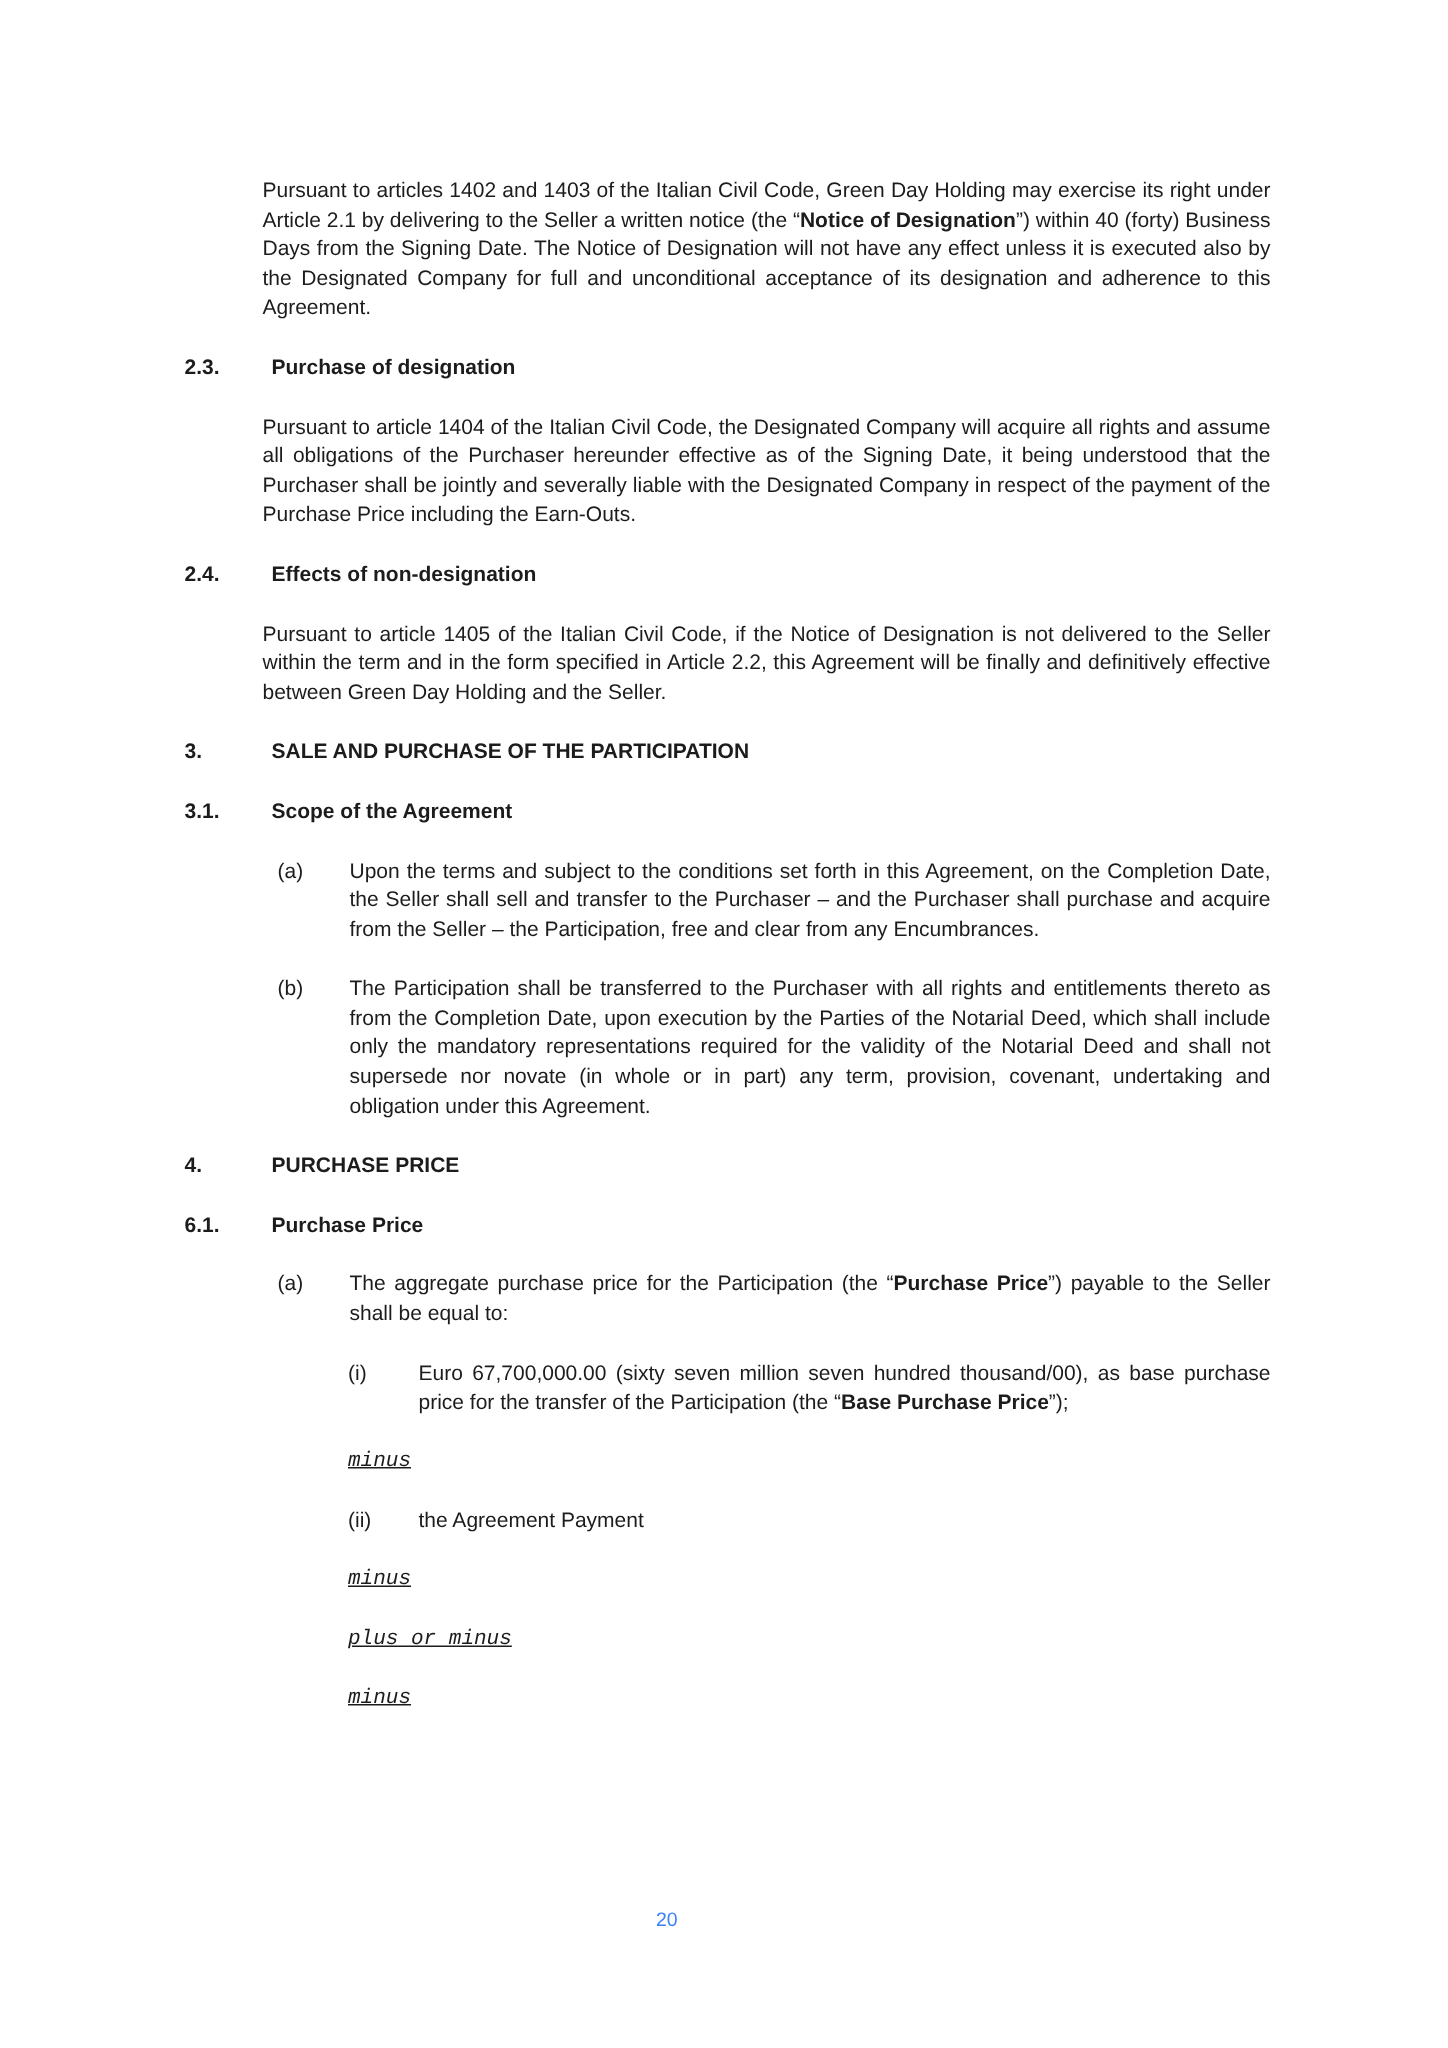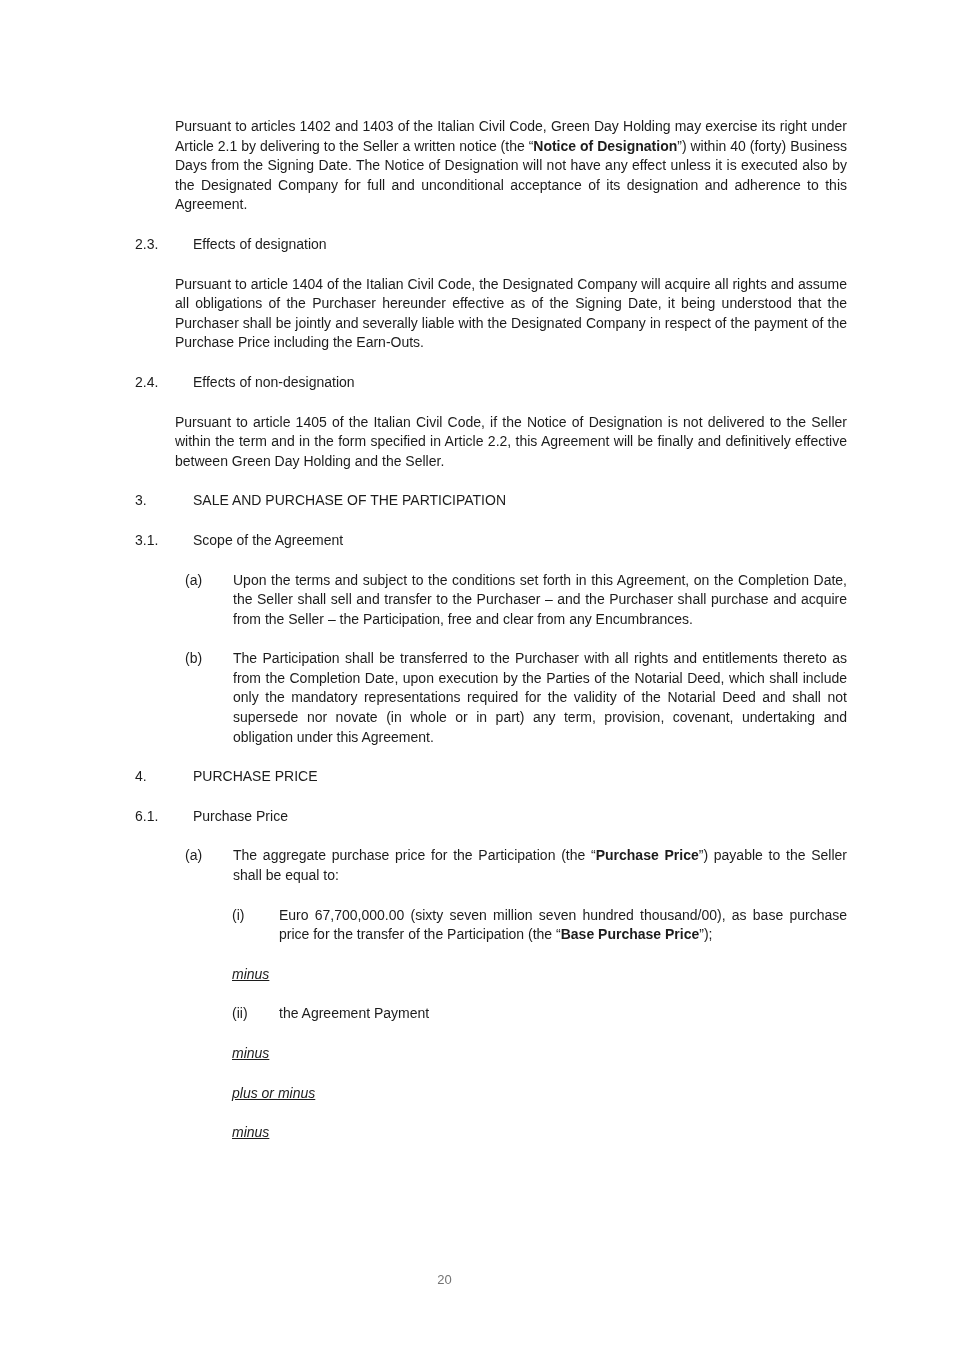--- a/index.html
+++ b/index.html
@@ -23,22 +23,22 @@
     left: 117px;
     top: 117px;
     width: 730px;
   }
   .para {
     margin: 0 0 20px 58px;
     text-align: justify;
   }
   .heading {
     display: flex;
-    font-weight: 400;
-    margin: 0 0 20px 18px;
+    font-weight: 700;
+    margin: 0 0 20px 6px;
   }
   .heading .num {
     width: 58px;
     flex-shrink: 0;
   }
   .heading .title {
     flex: 1;
   }
   .item-a {
     display: flex;
@@ -55,47 +55,48 @@
   .item-i .marker {
     width: 47px;
     flex-shrink: 0;
   }
   .item-text {
     flex: 1;
     text-align: justify;
   }
   .connector {
     margin: 11px 0 20px 115px;
+    font-family: Liberation Mono, monospace;
   }
   .connector .conn-text {
     font-style: italic;
     text-decoration: underline;
   }
   strong { font-weight: 700; }
   .footer {
     position: absolute;
     left: 0;
     top: 1270px;
     width: 100%;
     text-align: center;
     font-size: 13px;
-    color: #737373;
+    color: #3b82f6;
   }
 </style>
 </head>
 <body>
 
 <div class="page">
   <div class="content">
 
     <p class="para"><span>Pursuant to articles 1402 and 1403 of the Italian Civil Code, Green Day Holding may exercise its right under Article 2.1 by delivering to the Seller a written notice (the “</span><strong>Notice of Designation</strong><span>”) within 40 (forty) Business Days from the Signing Date. The Notice of Designation will not have any effect unless it is executed also by the Designated Company for full and unconditional acceptance of its designation and adherence to this Agreement.</span></p>
 
     <div class="heading">
       <span class="num">2.3.</span>
-      <span class="title">Effects of designation</span>
+      <span class="title">Purchase of designation</span>
     </div>
     <p class="para">Pursuant to article 1404 of the Italian Civil Code, the Designated Company will acquire all rights and assume all obligations of the Purchaser hereunder effective as of the Signing Date, it being understood that the Purchaser shall be jointly and severally liable with the Designated Company in respect of the payment of the Purchase Price including the Earn-Outs.</p>
 
     <div class="heading">
       <span class="num">2.4.</span>
       <span class="title">Effects of non-designation</span>
     </div>
     <p class="para">Pursuant to article 1405 of the Italian Civil Code, if the Notice of Designation is not delivered to the Seller within the term and in the form specified in Article 2.2, this Agreement will be finally and definitively effective between Green Day Holding and the Seller.</p>
 
     <div class="heading">

